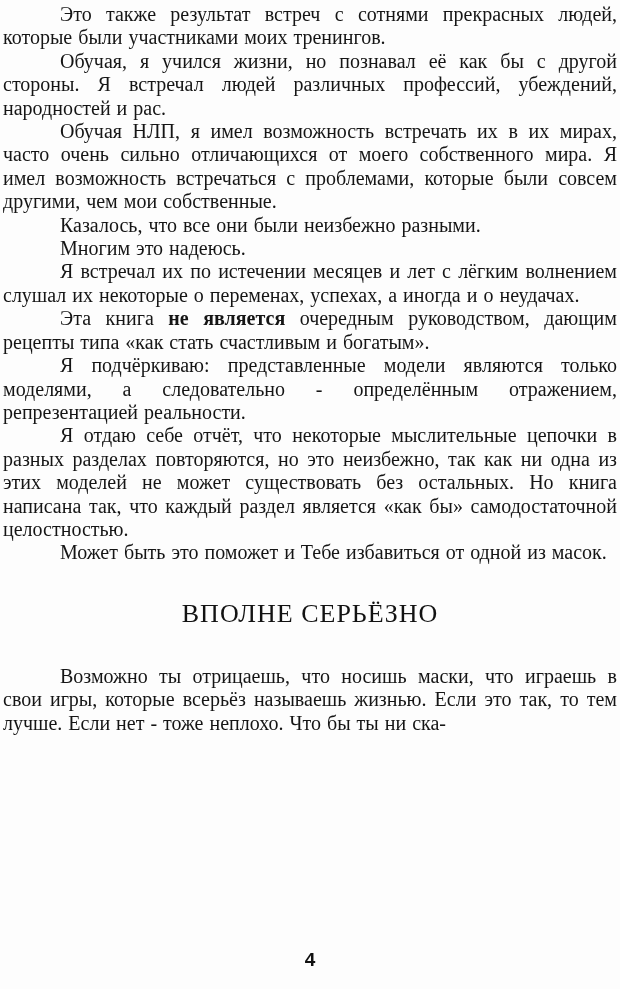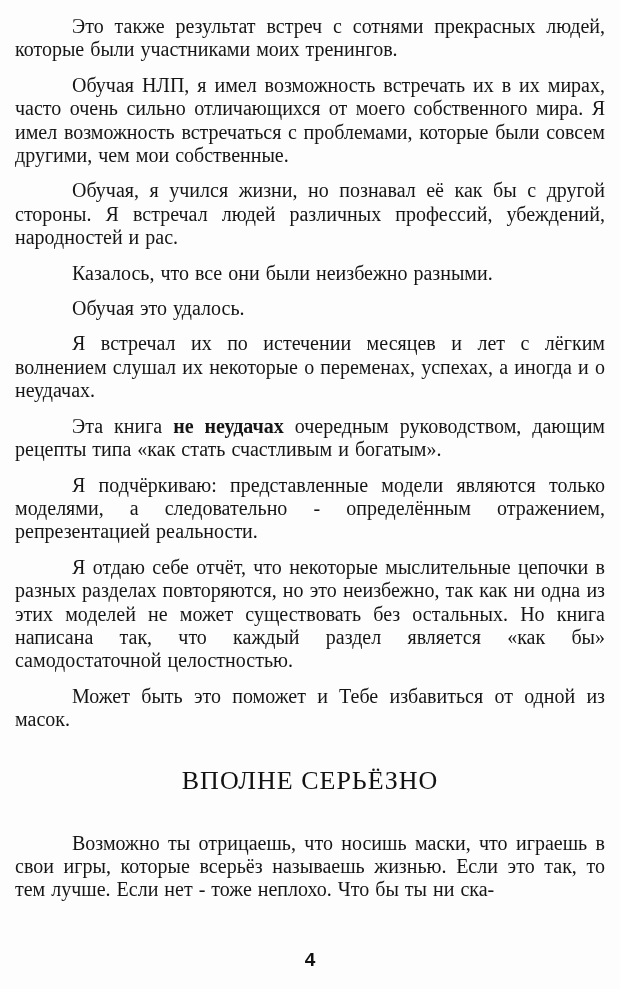--- a/index.html
+++ b/index.html
@@ -16,21 +16,21 @@
     position: relative;
   }
   .page {
     box-sizing: border-box;
     width: 620px;
     height: 989px;
     padding: 3px 3px 0 3px;
     position: relative;
   }
   .body-text p {
-    margin: 12px;
+    margin: 0;
     font-size: 20px;
     line-height: 23.4px;
     text-align: justify;
     text-indent: 57px;
     word-spacing: 1px;
   }
   .body-text p .bold-seg {
     font-weight: bold;
   }
   h1.section-heading {
@@ -55,26 +55,26 @@
     color: #111;
   }
 </style>
 </head>
 <body>
 
 <div class="page">
 
   <div class="body-text">
     <p>Это также результат встреч с сотнями прекрасных людей, которые были участниками моих тренингов.</p>
+    <p>Обучая, я учился жизни, но познавал её как бы с другой стороны. Я встречал людей различных профессий, убеждений, народностей и рас.</p>
     <p>Обучая НЛП, я имел возможность встречать их в их мирах, часто очень сильно отличающихся от моего собственного мира. Я имел возможность встречаться с проблемами, которые были совсем другими, чем мои собственные.</p>
-    <p>Обучая, я учился жизни, но познавал её как бы с другой стороны. Я встречал людей различных профессий, убеждений, народностей и рас.</p>
     <p>Казалось, что все они были неизбежно разными.</p>
-    <p>Обучая это удалось.</p>
+    <p>Многим это надеюсь.</p>
     <p>Я встречал их по истечении месяцев и лет с лёгким волнением слушал их некоторые о переменах, успехах, а иногда и о неудачах.</p>
-    <p><span>Эта книга </span><span class="bold-seg">не неудачах</span><span> очередным руководством, дающим рецепты типа «как стать счастливым и богатым».</span></p>
+    <p><span>Эта книга </span><span class="bold-seg">не является</span><span> очередным руководством, дающим рецепты типа «как стать счастливым и богатым».</span></p>
     <p>Я подчёркиваю: представленные модели являются только моделями, а следовательно - определённым отражением, репрезентацией реальности.</p>
     <p>Я отдаю себе отчёт, что некоторые мыслительные цепочки в разных разделах повторяются, но это неизбежно, так как ни одна из этих моделей не может существовать без остальных. Но книга написана так, что каждый раздел является «как бы» самодостаточной целостностью.</p>
     <p>Может быть это поможет и Тебе избавиться от одной из масок.</p>
   </div>
 
   <h1 class="section-heading">ВПОЛНЕ СЕРЬЁЗНО</h1>
 
   <div class="body-text">
     <p>Возможно ты отрицаешь, что носишь маски, что играешь в свои игры, которые всерьёз называешь жизнью. Если это так, то тем лучше. Если нет - тоже неплохо. Что бы ты ни ска-</p>
   </div>

